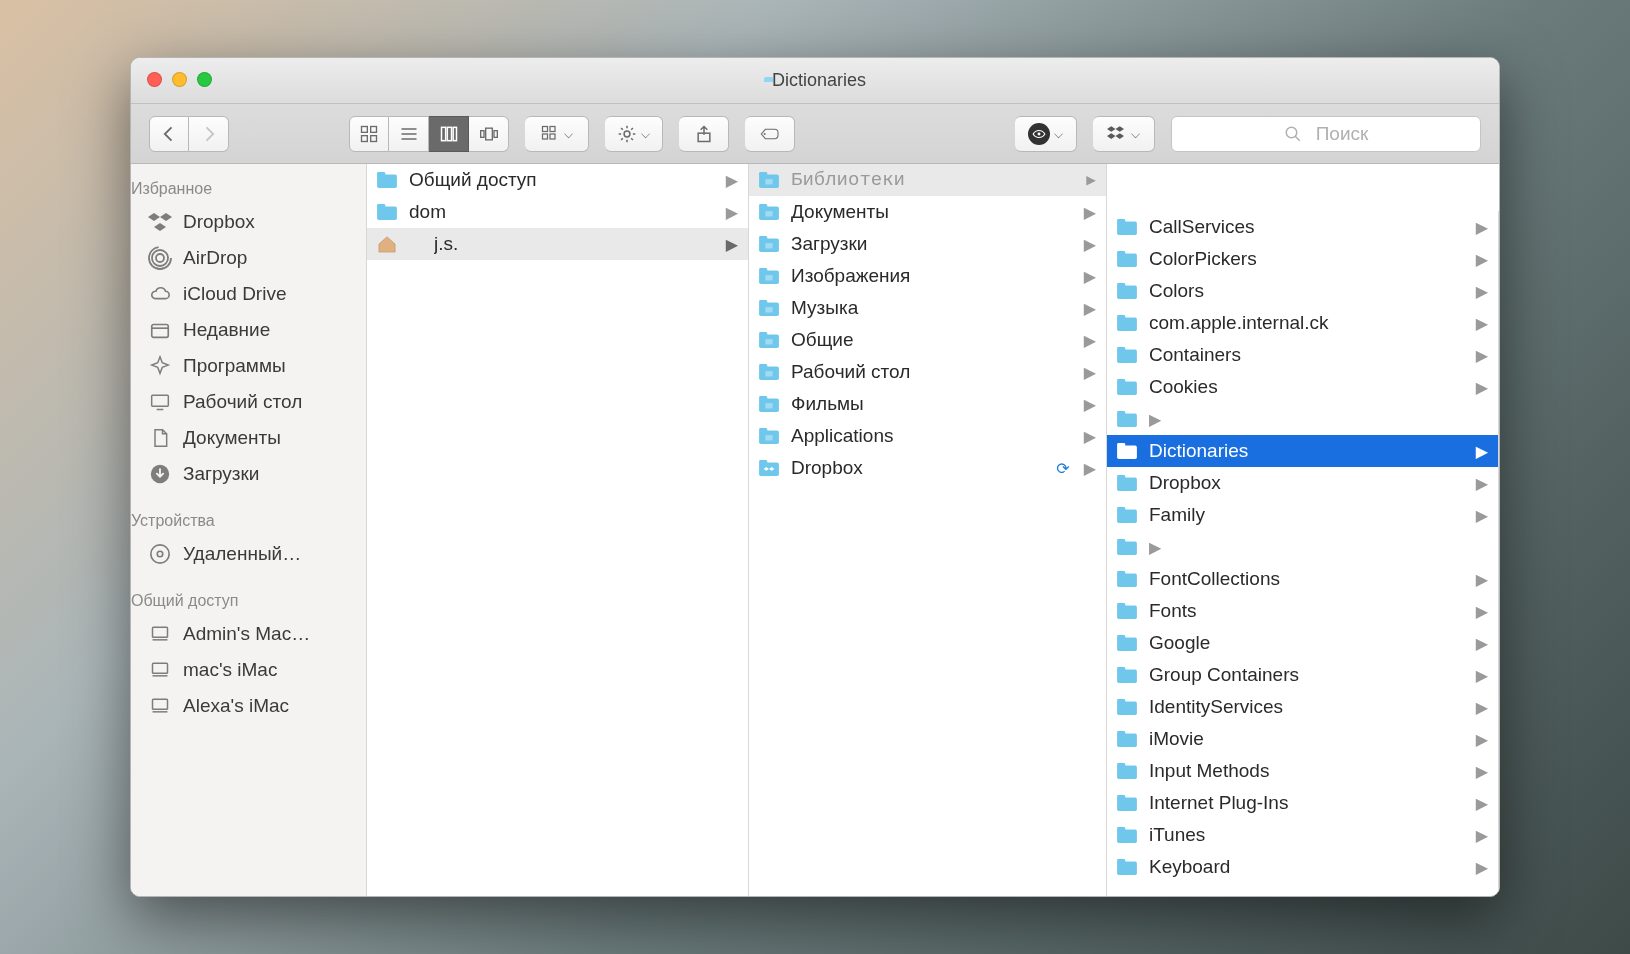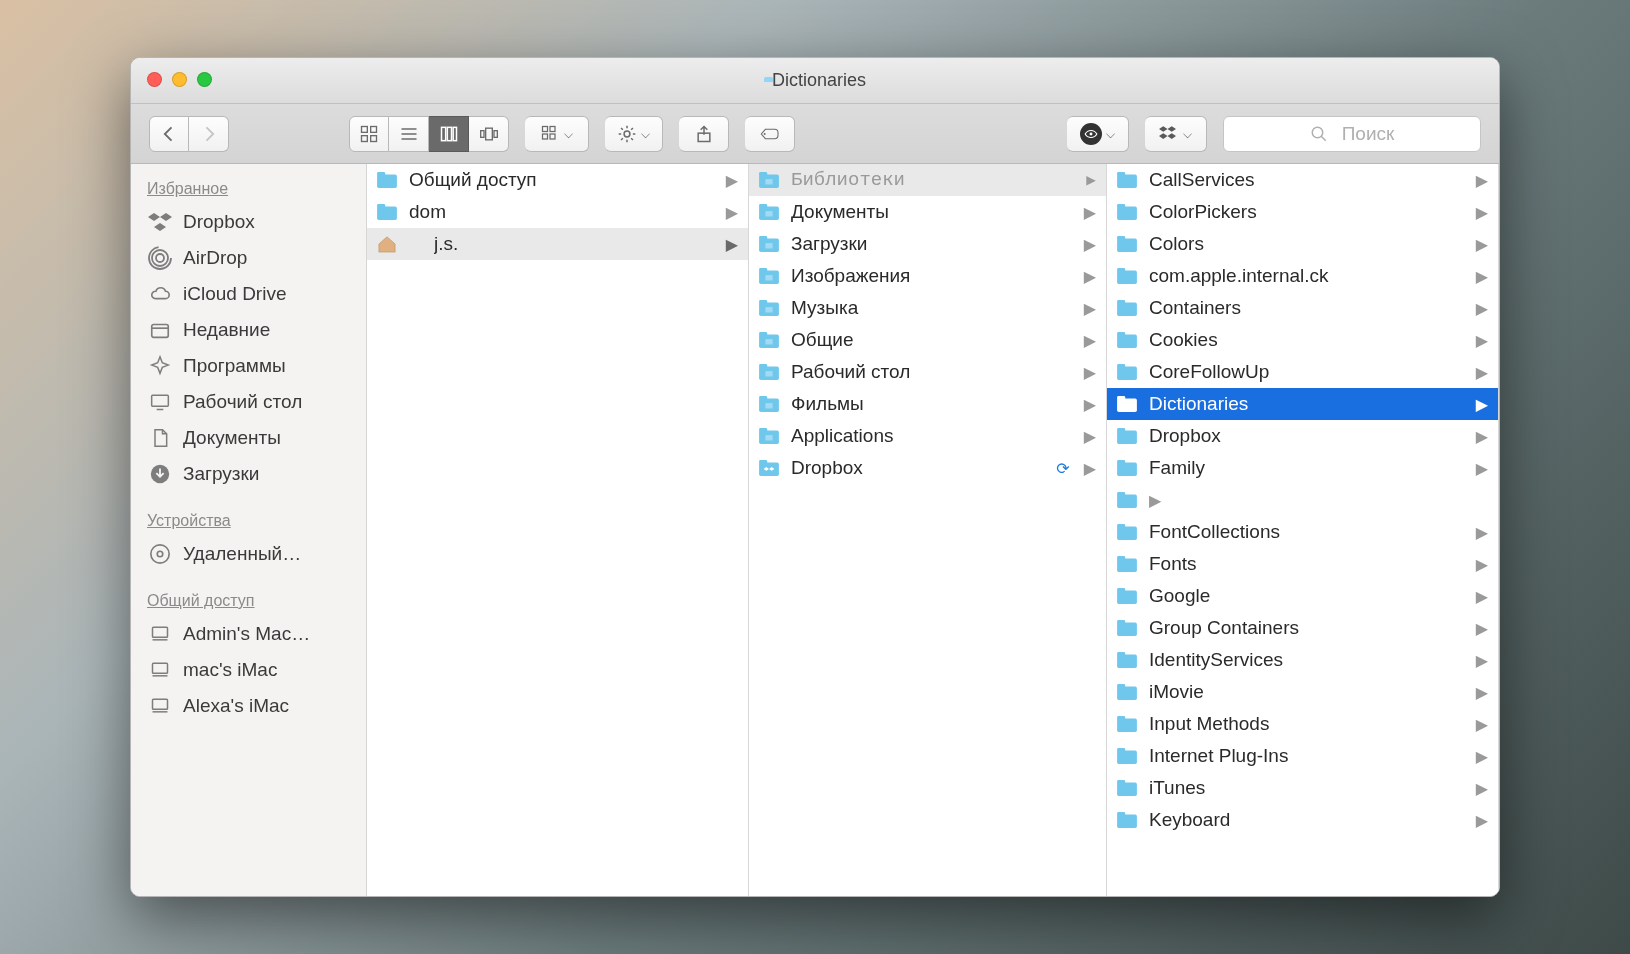--- a/index.html
+++ b/index.html
@@ -54,54 +54,54 @@
   }
   .btn:first-child { border-radius: 6px 0 0 6px; }
   .btn:last-child { border-radius: 0 6px 6px 0; }
   .btn:not(:first-child) { border-left: none; }
   .btn.single { border-radius: 6px; }
   .btn.active { background: #6a6a6a; color: #fff; border-color: #5a5a5a; }
   .spacer { flex: 1; }
   .gap { width: 16px; }
   .gap-lg { width: 40px; }
   .search {
-    width: 258px; height: 36px;
+    width: 310px; height: 36px;
     background: #fff; border: 1px solid #c5c5c5; border-radius: 6px;
     display: flex; align-items: center; justify-content: center; gap: 14px;
     color: #b0b0b0; font-size: 19px;
   }
   svg.icon { width: 20px; height: 20px; }
   .chev-d { font-size: 12px; margin-left: 4px; }
 
   .content { flex: 1; display: flex; overflow: hidden; }
 
   .sidebar {
     width: 236px;
     background: #f5f3f2;
     border-right: 1px solid #d6d6d6;
     padding-top: 8px;
     overflow-y: auto;
   }
   .sb-section { margin-bottom: 12px; }
-  .sb-header { font-size: 16px; color: #8a8a8a; padding: 8px 16px 6px; font-weight: 500; text-decoration: underline; }
+  .sb-header { font-size: 16px; color: #8a8a8a; padding: 8px 0 6px; font-weight: 500; }
   .sb-item {
     display: flex; align-items: center; gap: 10px;
     padding: 7px 16px; font-size: 19px; color: #3a3a3a;
   }
   .sb-icon { width: 26px; height: 22px; display: flex; align-items: center; justify-content: center; color: #7d7d7d; }
 
   .columns { flex: 1; display: flex; overflow-x: auto; background: #fff; }
   .col {
     border-right: 1px solid #d8d8d8;
     overflow-y: auto;
     display: flex; flex-direction: column;
   }
   .col-0 { width: 382px; }
   .col-1 { width: 358px; }
-  .col-2 { flex: 1; min-width: 360px; }
+  .col-2 { flex: 1; min-width: 360px; margin-top: 47px; }
   .row {
     display: flex; align-items: center;
     height: 32px; padding: 0 10px 0 8px;
     font-size: 19px; color: #2a2a2a;
     gap: 10px;
   }
   .row .ricon { width: 24px; height: 20px; display:flex; align-items:center; justify-content:center; }
   .row .label { flex: 1; white-space: nowrap; overflow: hidden; text-overflow: ellipsis; }
   .row .arrow { color: #9a9a9a; font-size: 16px; }
   .row .sync { color: #1f7de0; font-size: 16px; margin-right: 4px; }
@@ -578,21 +578,20 @@
             <span class="label">Cookies</span>
             <span class="arrow">▶</span>
           </div>
           <div class="row">
             <span class="ricon">
               <svg class="ficon" viewBox="0 0 24 20">
                 <rect x="1" y="4" width="22" height="15" rx="2" fill="#6fc7ec"></rect>
                 <rect x="1" y="1" width="9" height="5" rx="1.5" fill="#6fc7ec"></rect>
               </svg>
             </span>
-            <span class="label">CoreFollowUp</span>
             <span class="arrow">▶</span>
           </div>
           <div class="row sel-blue">
             <span class="ricon">
               <svg class="ficon" viewBox="0 0 24 20">
                 <rect x="1" y="4" width="22" height="15" rx="2" fill="#6fc7ec"></rect>
                 <rect x="1" y="1" width="9" height="5" rx="1.5" fill="#6fc7ec"></rect>
               </svg>
             </span>
             <span class="label">Dictionaries</span>

